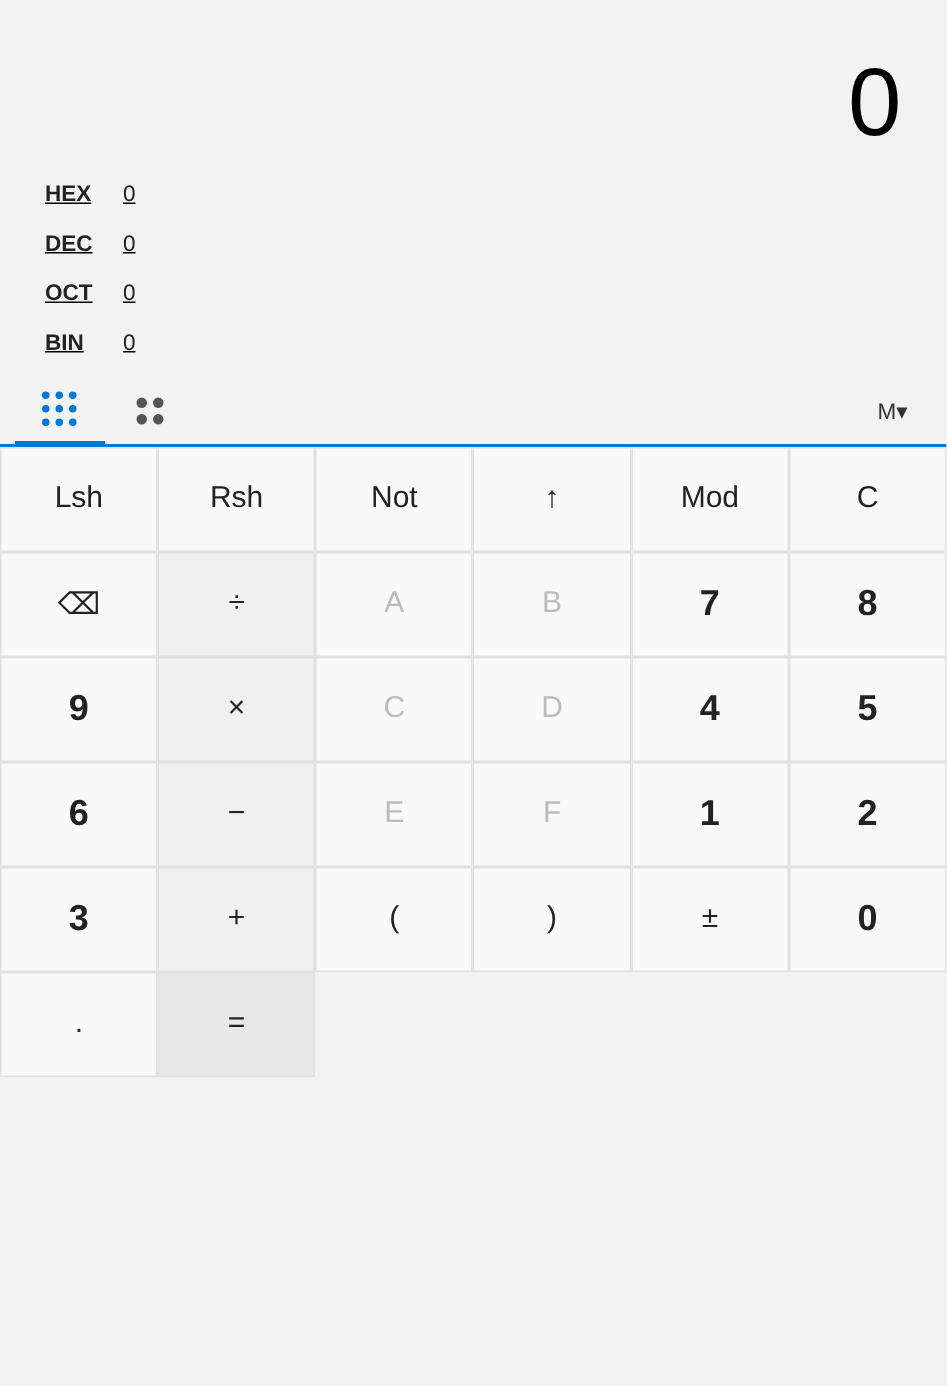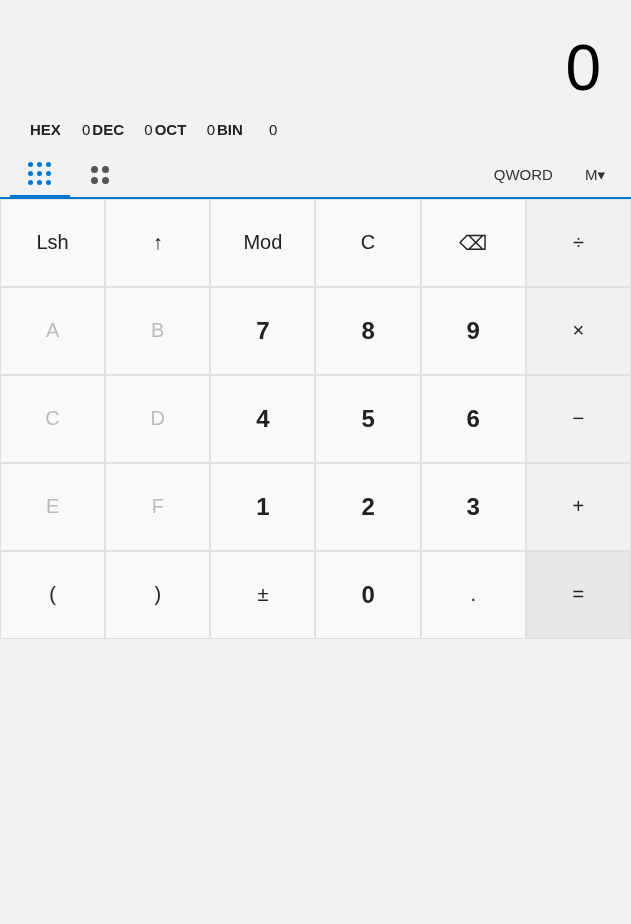--- a/index.html
+++ b/index.html
@@ -21,23 +21,24 @@
       text-align: right;
       font-size: 64px;
       font-weight: 300;
       color: #000;
       padding: 20px 10px 10px 10px;
       line-height: 1.2;
     }
 
     .base-display {
       display: flex;
-      flex-direction: row;
-      gap: 2px;
+      flex-direction: column;
+      gap: 16px;
       padding: 4px 10px;
+      text-decoration: underline;
     }
 
     .base-row {
       display: flex;
       align-items: center;
       gap: 12px;
       font-size: 15px;
     }
 
     .base-label {
@@ -124,21 +125,21 @@
       display: grid;
       grid-template-columns: repeat(6, 1fr);
       gap: 0;
       flex: 1;
     }
 
     .btn {
       display: flex;
       align-items: center;
       justify-content: center;
-      height: 88px;
+      height: 70px;
       font-size: 20px;
       color: #222;
       background: #f9f9f9;
       border: 1px solid #e0e0e0;
       cursor: pointer;
       user-select: none;
       transition: background 0.1s;
     }
 
     .btn-disabled {
@@ -200,26 +201,27 @@
   </div>
   <div class="toolbar-icon2">
     <div class="dots2x2">
       <div class="dot2"></div>
         <div class="dot2"></div>
       <div class="dot2"></div>
         <div class="dot2"></div>
     </div>
   </div>
   <div class="toolbar-spacer"></div>
-  <div class="toolbar-btn">QWORD</div>
   <div class="toolbar-btn">M▾</div>
 </div>
 
 <div class="buttons-grid">
 <div class="btn">Lsh</div>
+    <div class="btn">Rsh</div>
+    <div class="btn">Not</div>
     <div class="btn">↑</div>
     <div class="btn">Mod</div>
     <div class="btn">C</div>
     <div class="btn">⌫</div>
     <div class="btn btn-operator">÷</div>
     <div class="btn btn-disabled">A</div>
     <div class="btn btn-disabled">B</div>
     <div class="btn btn-bold">7</div>
     <div class="btn btn-bold">8</div>
     <div class="btn btn-bold">9</div>

